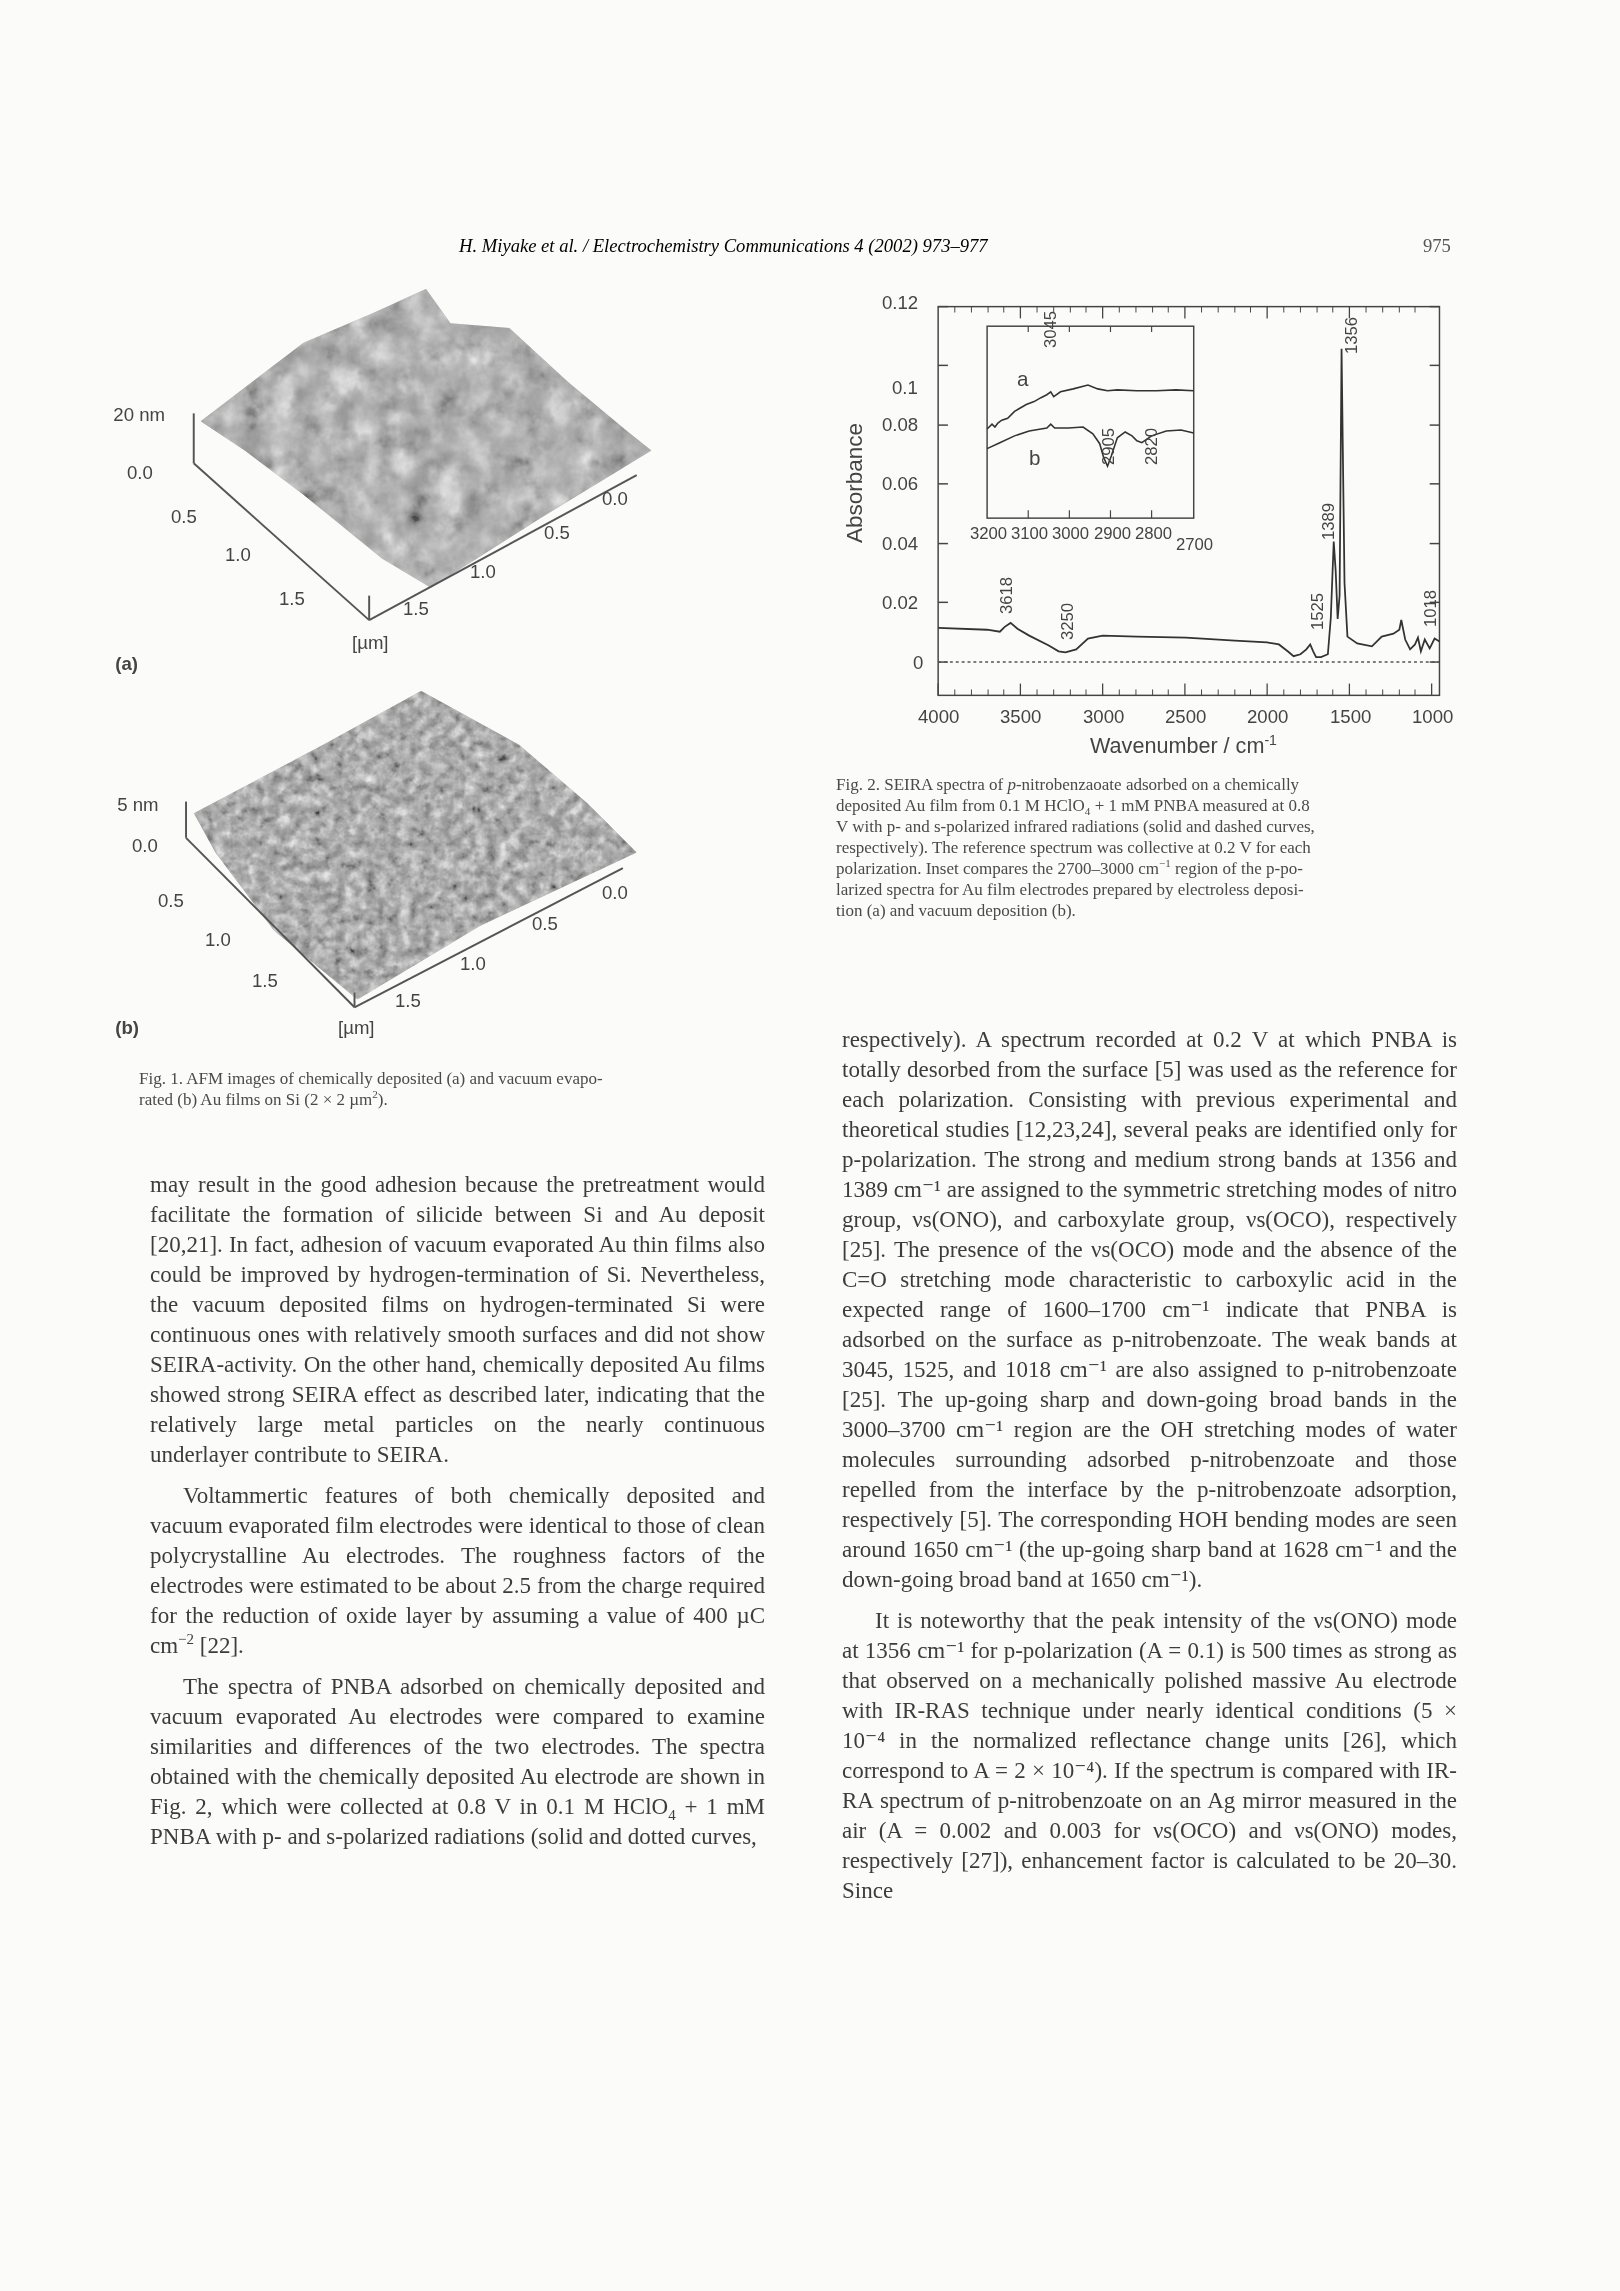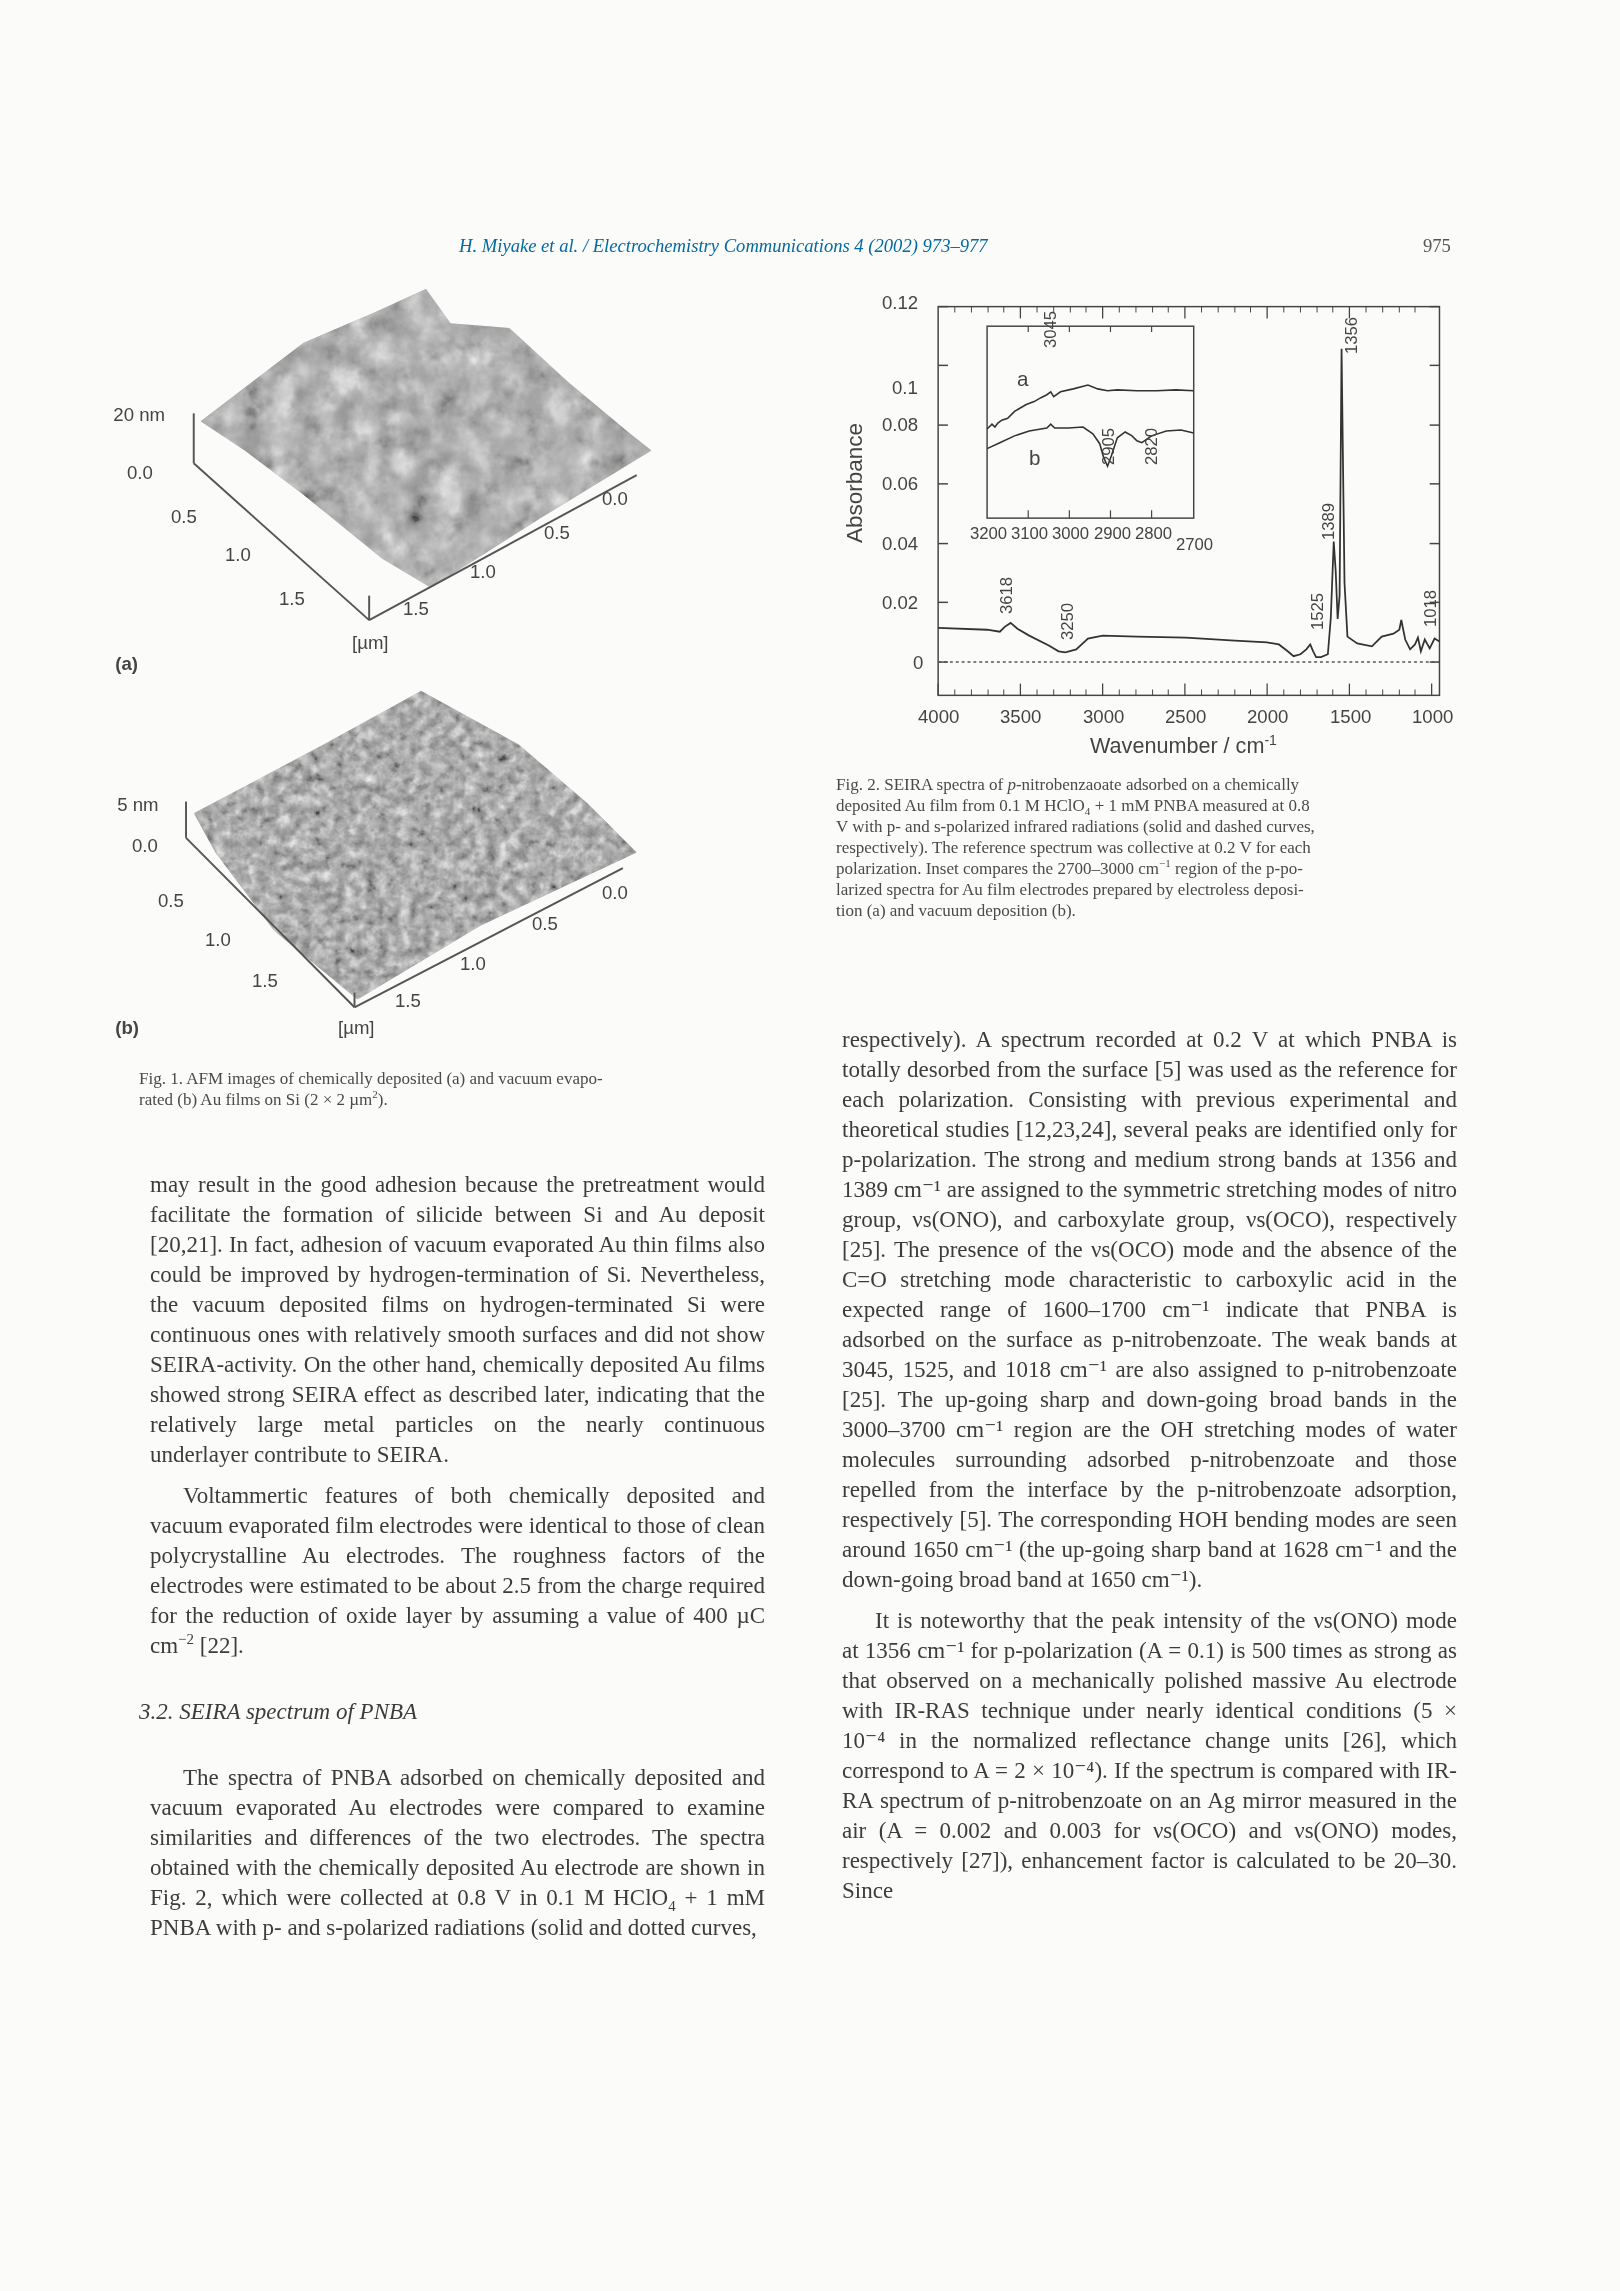--- a/index.html
+++ b/index.html
@@ -1,19 +1,19 @@
 <!DOCTYPE html>
 <html><head>
 <meta charset="utf-8">
 <style>
   html, body { margin:0; padding:0; }
   body { width:1620px; height:2292px; background:#fbfbf9; position:relative; overflow:hidden;
          font-family:"Liberation Serif", "DejaVu Serif", serif; color:#3a3a3a; }
   .header { position:absolute; top:235px; left:0; width:1620px; height:29px; }
-  .running { position:absolute; left:459px; top:0; font-style:italic; font-size:18.6px; color:#0369a1; }
+  .running { position:absolute; left:459px; top:0; font-style:italic; font-size:18.6px; color:#000000; }
   .pageno { position:absolute; left:1423px; top:0; font-size:18.6px; color:#555; }
   .col { position:absolute; font-size:23px; line-height:30px; text-align:justify; color:#3c3c3c; }
   .col p { margin:11px; }
   .col p.ind { text-indent:33px; }
   .caption { position:absolute; font-size:17px; line-height:21px; text-align:justify; color:#4a4a4a; }
   .section-h { font-style:italic; margin:36px 0 36px 0 !important; }
   sup, sub { font-size:0.65em; line-height:0; }
   .afm { position:absolute; }
   .lbl { position:absolute; font-family:"Liberation Sans", "DejaVu Sans", sans-serif; font-size:18.6px; color:#444; }
   .spectrum { position:absolute; left:823px; top:289px; }
@@ -261,21 +261,20 @@
   <div>V with p- and s-polarized infrared radiations (solid and dashed curves,</div>
   <div>respectively). The reference spectrum was collective at 0.2 V for each</div>
   <div><span>polarization. Inset compares the 2700–3000 cm</span><sup>−1</sup><span> region of the p-po-</span></div>
   <div>larized spectra for Au film electrodes prepared by electroless deposi-</div>
   <div>tion (a) and vacuum deposition (b).</div>
 </div>
 
 <div class="col" style="left:139px; top:1159px; width:637px;">
   <p>may result in the good adhesion because the pretreatment would facilitate the formation of silicide between Si and Au deposit [20,21]. In fact, adhesion of vacuum evaporated Au thin films also could be improved by hydrogen-termination of Si. Nevertheless, the vacuum deposited films on hydrogen-terminated Si were continuous ones with relatively smooth surfaces and did not show SEIRA-activity. On the other hand, chemically deposited Au films showed strong SEIRA effect as described later, indicating that the relatively large metal particles on the nearly continuous underlayer contribute to SEIRA.</p>
   <p class="ind"><span>Voltammertic features of both chemically deposited and vacuum evaporated film electrodes were identical to those of clean polycrystalline Au electrodes. The roughness factors of the electrodes were estimated to be about 2.5 from the charge required for the reduction of oxide layer by assuming a value of 400 µC cm</span><sup>−2</sup><span> [22].</span></p>
-  <p class="section-h">3.2. SEIRA spectrum of PNBA</p>
   <p class="ind"><span>The spectra of PNBA adsorbed on chemically deposited and vacuum evaporated Au electrodes were compared to examine similarities and differences of the two electrodes. The spectra obtained with the chemically deposited Au electrode are shown in Fig. 2, which were collected at 0.8 V in 0.1 M HClO</span><sub>4</sub><span> + 1 mM PNBA with p- and s-polarized radiations (solid and dotted curves,</span></p>
 </div>
 
 <div class="col" style="left:831px; top:1014px; width:637px;">
   <p>respectively). A spectrum recorded at 0.2 V at which PNBA is totally desorbed from the surface [5] was used as the reference for each polarization. Consisting with previous experimental and theoretical studies [12,23,24], several peaks are identified only for p-polarization. The strong and medium strong bands at 1356 and 1389 cm⁻¹ are assigned to the symmetric stretching modes of nitro group, νs(ONO), and carboxylate group, νs(OCO), respectively [25]. The presence of the νs(OCO) mode and the absence of the C=O stretching mode characteristic to carboxylic acid in the expected range of 1600–1700 cm⁻¹ indicate that PNBA is adsorbed on the surface as p-nitrobenzoate. The weak bands at 3045, 1525, and 1018 cm⁻¹ are also assigned to p-nitrobenzoate [25]. The up-going sharp and down-going broad bands in the 3000–3700 cm⁻¹ region are the OH stretching modes of water molecules surrounding adsorbed p-nitrobenzoate and those repelled from the interface by the p-nitrobenzoate adsorption, respectively [5]. The corresponding HOH bending modes are seen around 1650 cm⁻¹ (the up-going sharp band at 1628 cm⁻¹ and the down-going broad band at 1650 cm⁻¹).</p>
   <p class="ind">It is noteworthy that the peak intensity of the νs(ONO) mode at 1356 cm⁻¹ for p-polarization (A = 0.1) is 500 times as strong as that observed on a mechanically polished massive Au electrode with IR-RAS technique under nearly identical conditions (5 × 10⁻⁴ in the normalized reflectance change units [26], which correspond to A = 2 × 10⁻⁴). If the spectrum is compared with IR-RA spectrum of p-nitrobenzoate on an Ag mirror measured in the air (A = 0.002 and 0.003 for νs(OCO) and νs(ONO) modes, respectively [27]), enhancement factor is calculated to be 20–30. Since</p>
 </div>
 
 
 </body></html>

